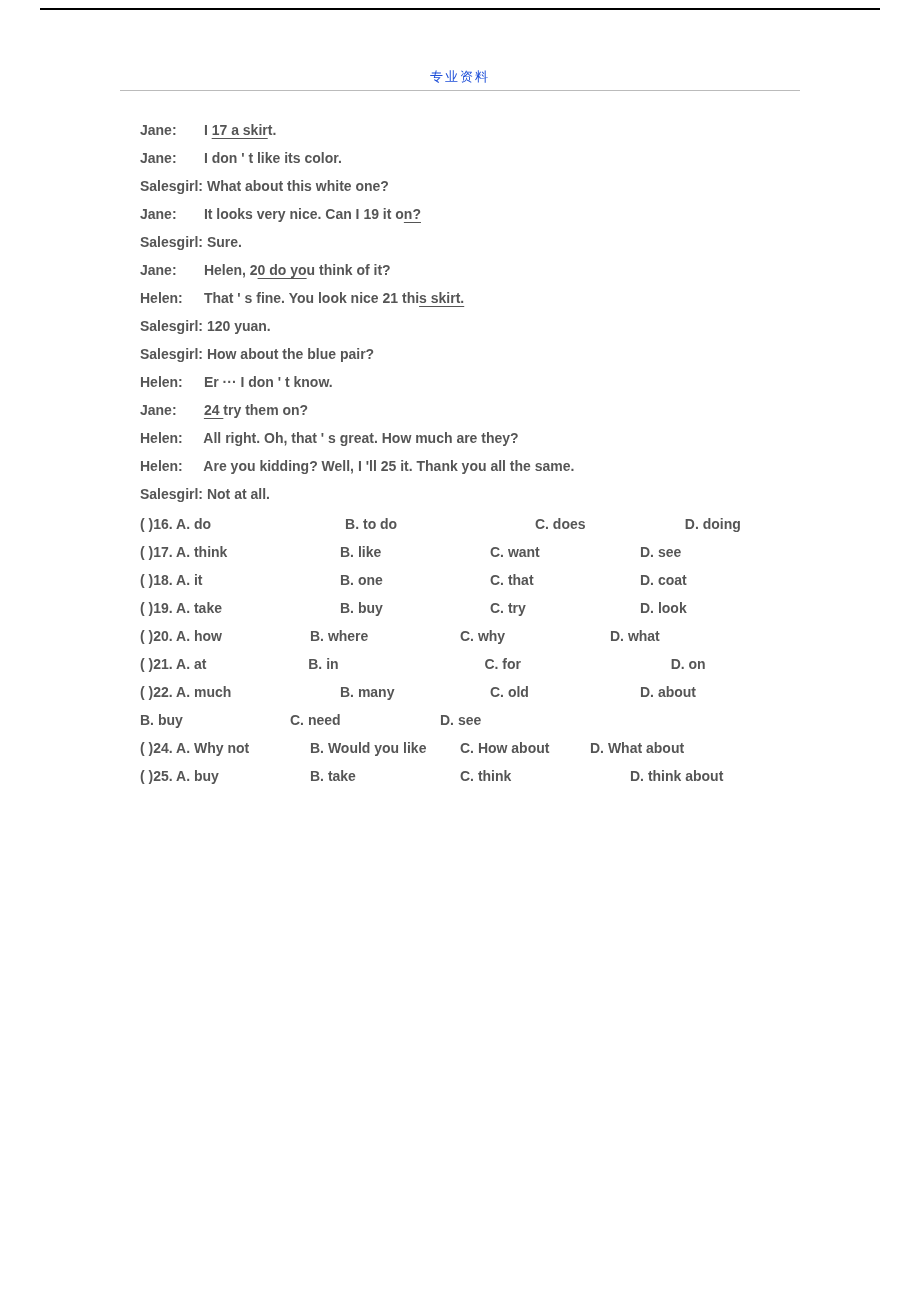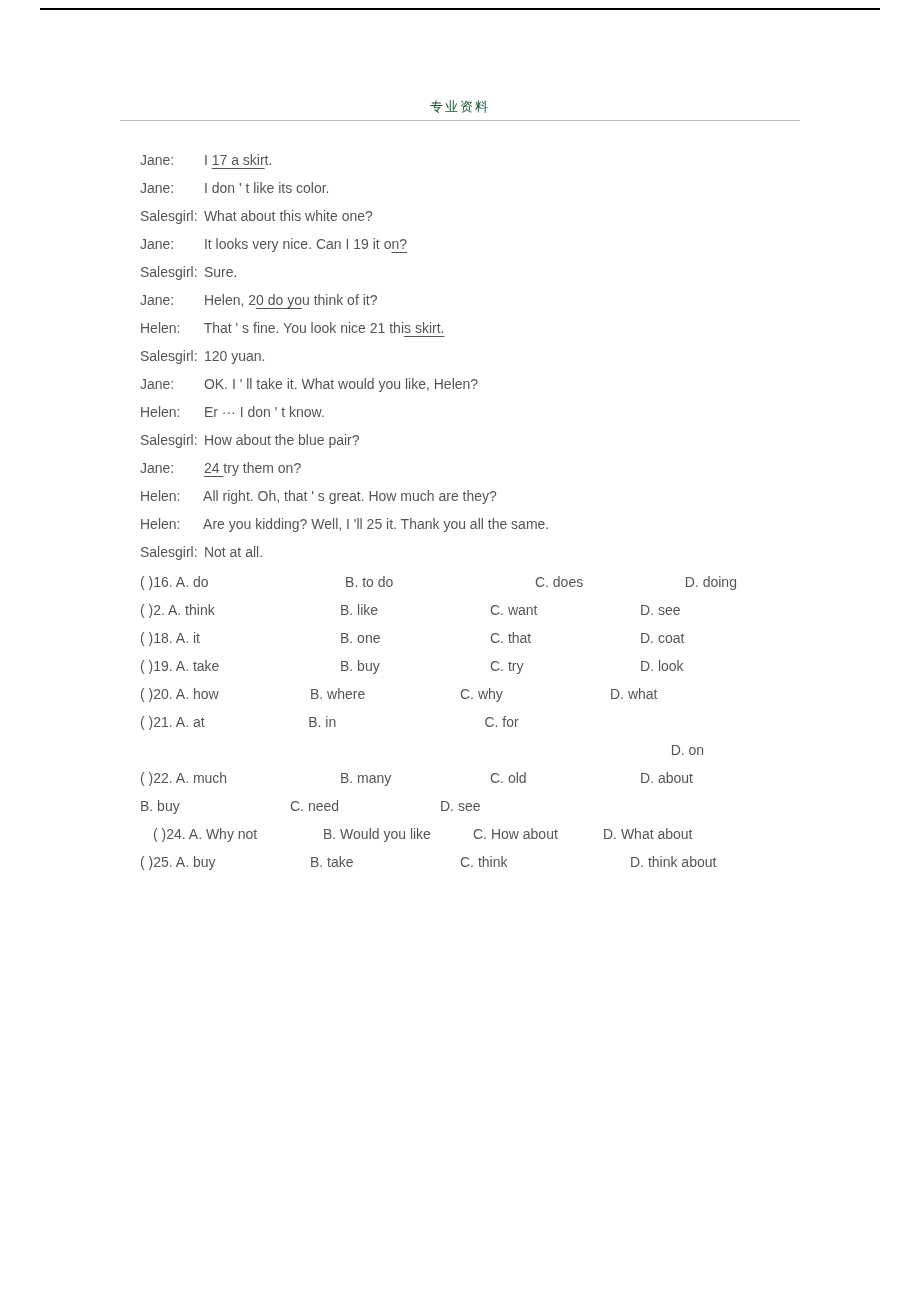--- a/index.html
+++ b/index.html
@@ -10,35 +10,35 @@
     color: #555;
     width: 920px;
   }
   .top-rule {
     border-top: 2px solid #000;
     margin: 8px 40px 0 40px;
   }
   .header-label {
     text-align: center;
     font-size: 13px;
-    color: #14532d;
-    margin-top: 88px;
+    color: #1d4ed8;
+    margin-top: 58px;
     letter-spacing: 2px;
   }
   .hr-line {
     border: none;
     border-top: 1px solid #bbb;
     margin: 4px 120px 25px 120px;
   }
   .content {
     margin: 0 140px;
     font-size: 14px;
     line-height: 2.0;
     color: #555;
-    font-weight: 400;
+    font-weight: 700;
   }
   .content p {
     margin: 0;
   }
   .u {
     text-decoration: underline;
     text-underline-offset: 3px;
   }
   .blank {
     display: inline-block;
@@ -69,37 +69,36 @@
 <div class="content">
   <div id="dialogue">
       <p><span style="display: inline-block; min-width: 60px;">Jane:   </span>  I <span class="u">  17  a skir</span>t.</p>
       <p><span style="display: inline-block; min-width: 60px;">Jane:   </span>  I don ' t like its color.</p>
       <p><span style="display: inline-block; min-width: 60px;">Salesgirl:   </span>  What about this white one?</p>
       <p><span style="display: inline-block; min-width: 60px;">Jane:   </span>  It looks very nice. Can I        19  it o<span class="u">n?       </span></p>
       <p><span style="display: inline-block; min-width: 60px;">Salesgirl:   </span>  Sure.</p>
       <p><span style="display: inline-block; min-width: 60px;">Jane:   </span>  Helen,  2<span class="u">0   do yo</span>u think of it?</p>
       <p><span style="display: inline-block; min-width: 60px;">Helen:   </span>  That         ' s fine. You look nice 21  thi<span class="u">s  skirt.    </span></p>
       <p><span style="display: inline-block; min-width: 60px;">Salesgirl:   </span>  120  yuan.</p>
-      <p><span style="display: inline-block; min-width: 60px;">Jane:   </span>  OK. I  ' ll take it. What would you like, Helen?</p>
+      <p><span style="display: inline-block; min-width: 60px;">Salesgirl:   </span>  How about the blue pair?</p>
       <p><span style="display: inline-block; min-width: 60px;">Helen:   </span>  Er     ···  I don     ' t know.</p>
-      <p><span style="display: inline-block; min-width: 60px;">Salesgirl:   </span>  How about the blue pair?</p>
       <p><span style="display: inline-block; min-width: 60px;">Jane:   </span>  <span class="u">   24    </span>try them on?</p>
       <p><span style="display: inline-block; min-width: 60px;">Helen:   </span>  All right. Oh, that          ' s great. How much are they?</p>
       <p><span style="display: inline-block; min-width: 60px;">Helen:   </span>  Are you kidding? Well, I                'll  25  <span class="u">       </span>it. Thank you all the same.</p>
       <p><span style="display: inline-block; min-width: 60px;">Salesgirl:   </span>  Not at all.</p>
     </div>
   <div id="choices" class="choices">
       <p>
         <span class="col-q" style="width: 280px;">(    )16. A. do</span>
         <span class="col-a">B. to do</span>
         <span class="col-b" style="padding-left: 80px; width: 150px;">C. does</span>
         <span class="col-c" style="padding-left: 40px;">D. doing</span>
       </p>
       <p>
-        <span class="col-q">(    )2. A. think</span>
+        <span class="col-q">(    )17. A. think</span>
         <span class="col-a">B. like</span>
         <span class="col-b">C. want</span>
         <span class="col-c">D. see</span>
       </p>
       <p>
         <span class="col-q">(    )18. A. it</span>
         <span class="col-a">B. one</span>
         <span class="col-b">C. that</span>
         <span class="col-c">D. coat</span>
       </p>
@@ -112,35 +111,35 @@
       <p>
         <span class="col-q" style="width: 170px;">(    )20. A. how</span>
         <span class="col-a">B. where</span>
         <span class="col-b">C. why</span>
         <span class="col-c">D. what</span>
       </p>
       <p>
         <span class="col-q">(    )21. A. at</span>
         <span class="col-a">B. in</span>
         <span class="col-b" style="padding-left: 50px; width: 150px;">C. for</span>
-        <span class="col-c" style="padding-left: 60px; margin-top: 28px;">D. on</span>
+        <span class="col-c" style="padding-left: 60px;">D. on</span>
       </p>
       <p>
         <span class="col-q">(    )22. A. much</span>
         <span class="col-a">B. many</span>
         <span class="col-b">C. old</span>
         <span class="col-c">D. about</span>
       </p>
       <p>
         <span class="col-a">B. buy</span>
         <span class="col-b">C. need</span>
         <span class="col-c">D. see</span>
       </p>
       <p>
-        <span class="col-q" style="width: 170px; margin-left: 13px;">(    )24. A. Why not</span>
+        <span class="col-q" style="width: 170px;">(    )24. A. Why not</span>
         <span class="col-a">B. Would you like</span>
         <span class="col-b" style="padding-left: 0px; width: 110px;">C. How about</span>
         <span class="col-c" style="padding-left: 20px;">D. What about</span>
       </p>
       <p>
         <span class="col-q" style="width: 170px;">(    )25. A. buy</span>
         <span class="col-a">B. take</span>
         <span class="col-b">C. think</span>
         <span class="col-c" style="padding-left: 20px;">D. think about</span>
       </p>

